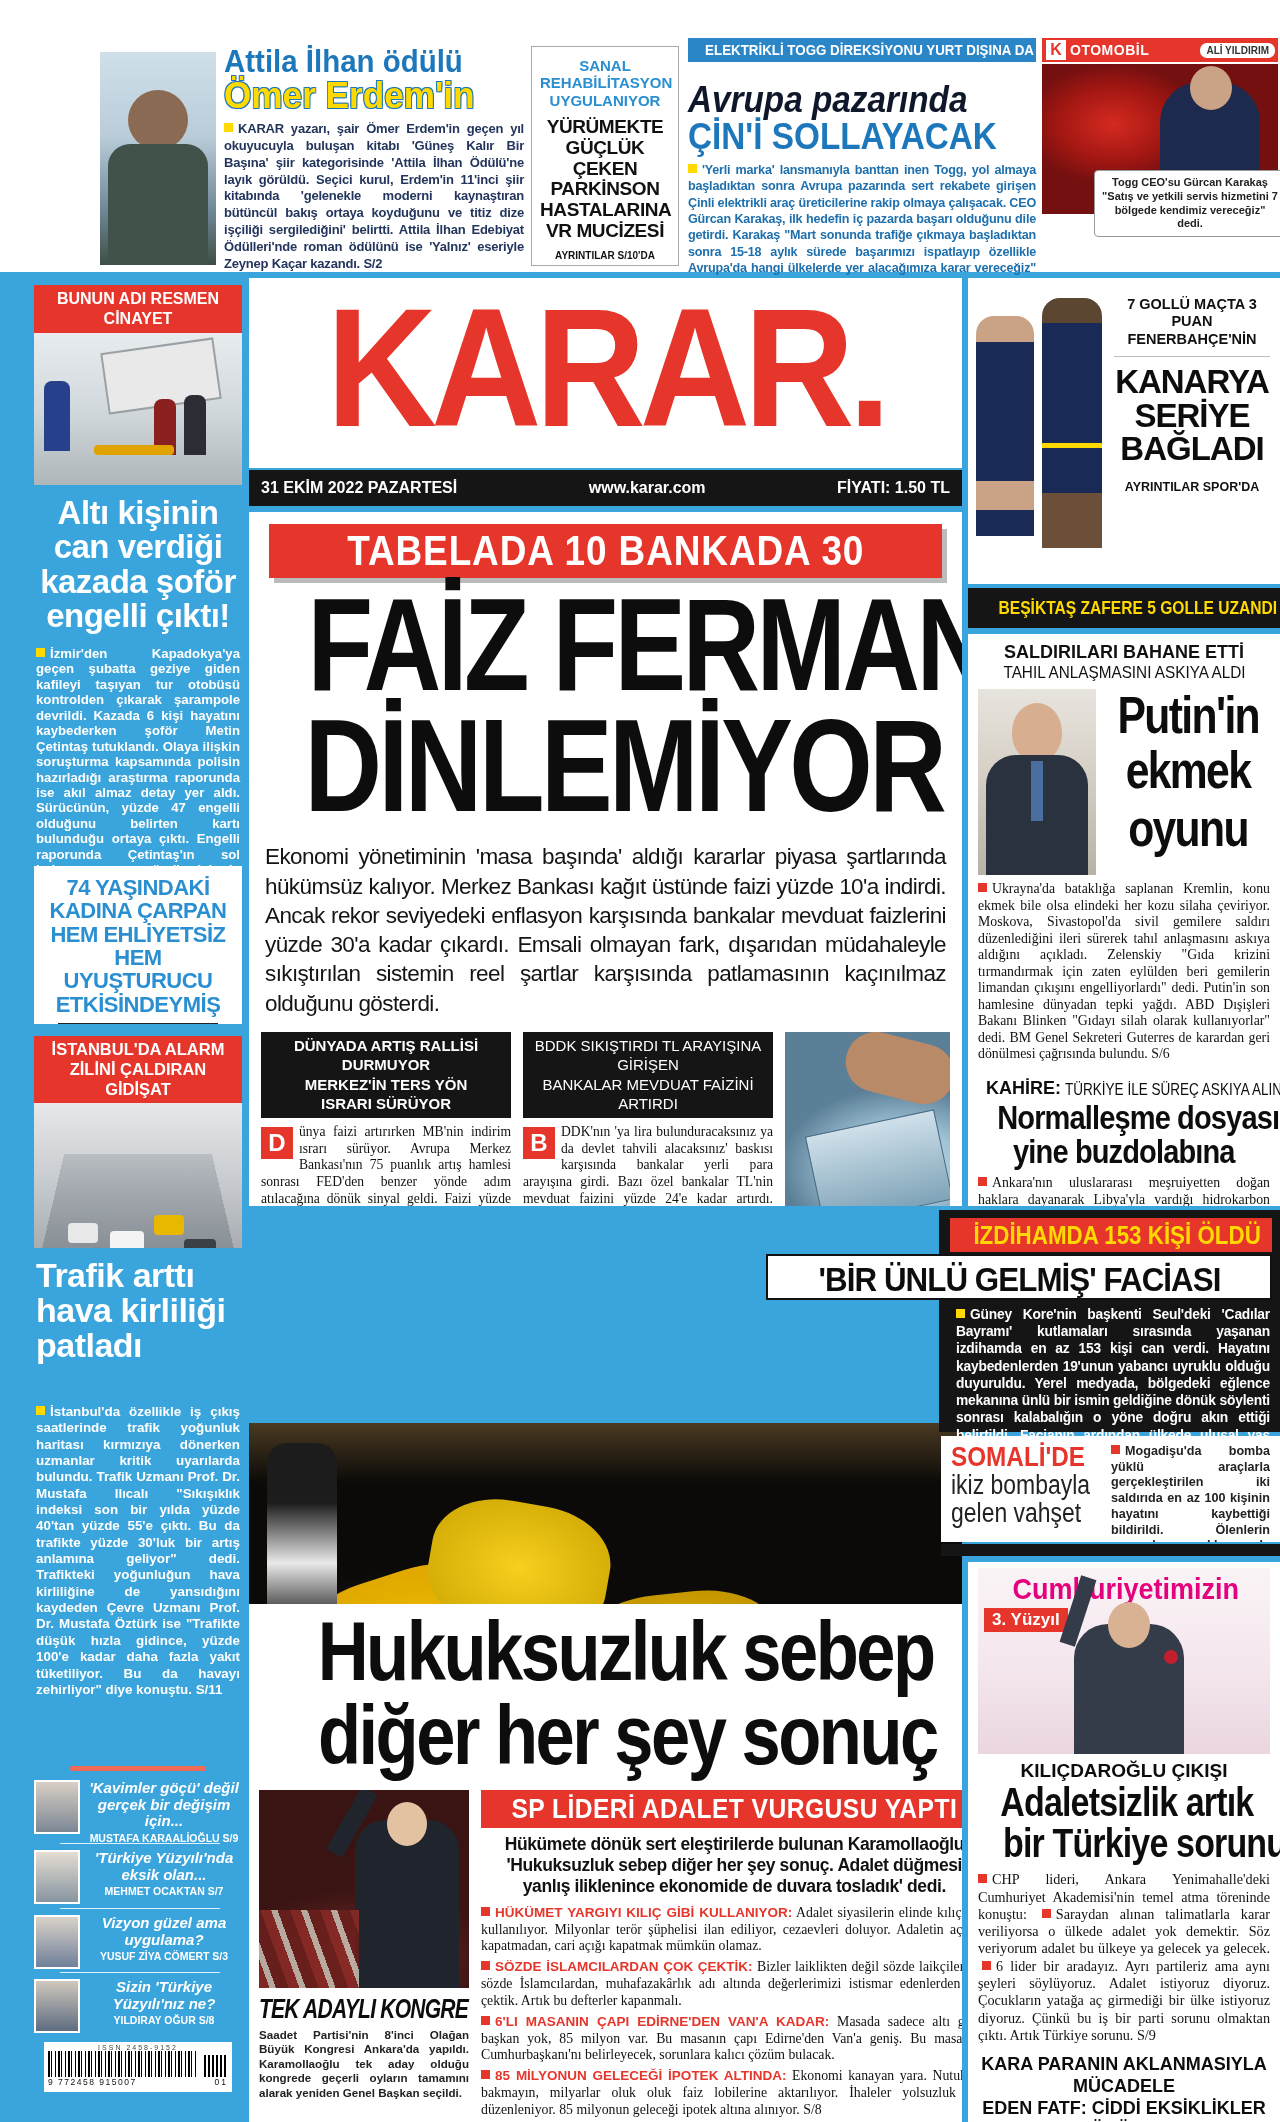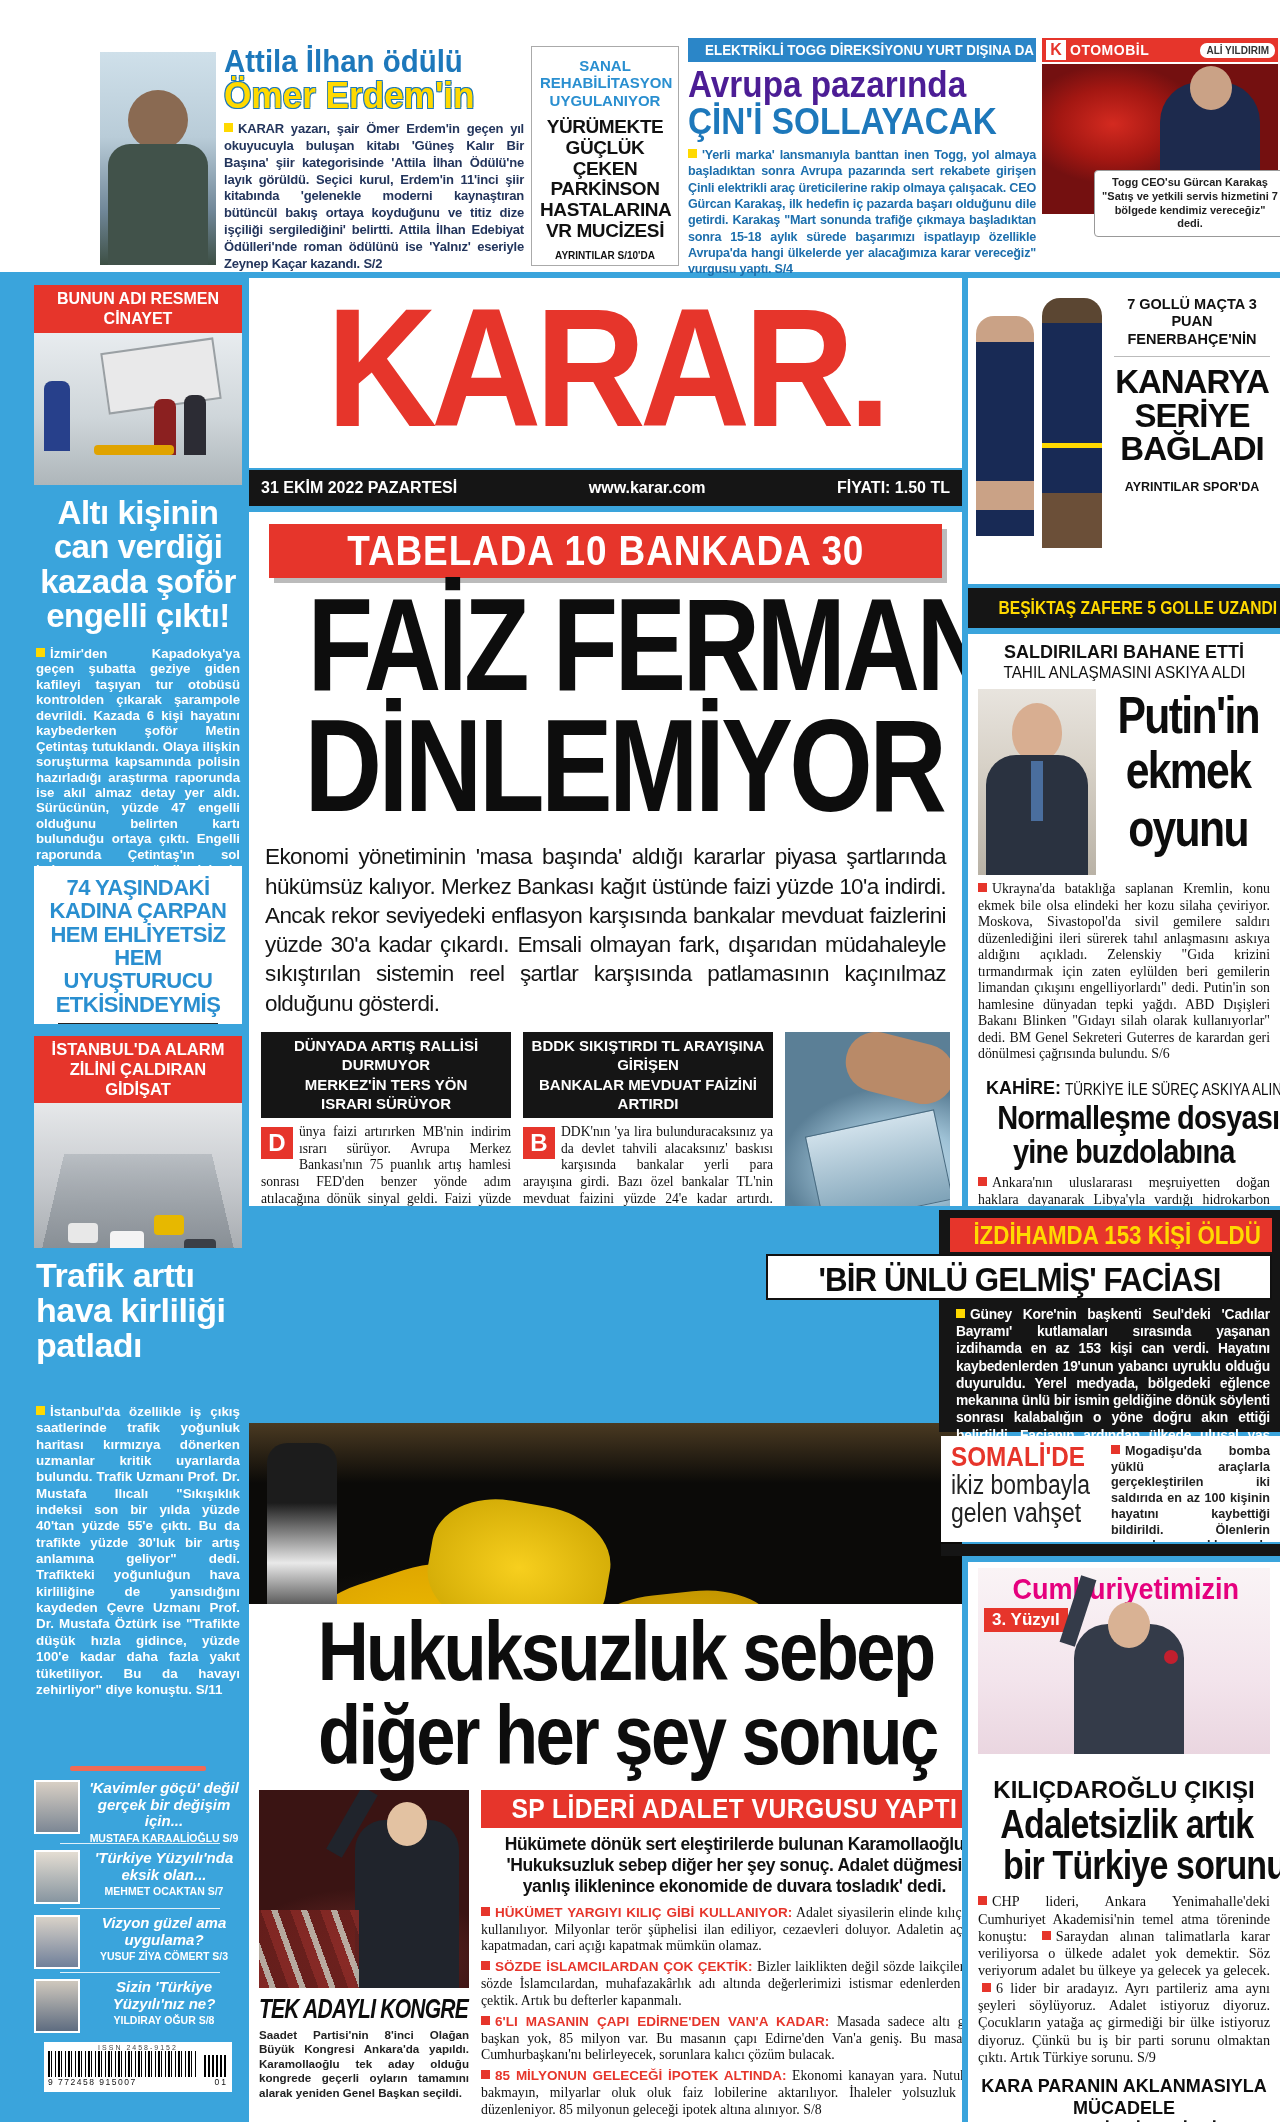--- a/index.html
+++ b/index.html
@@ -46,21 +46,21 @@
   </div>
 
   <div class="abs ctr" style="left:531px;top:46px;width:148px;height:220px;border:1px solid #aaa;box-sizing:border-box;padding:10px 8px;">
     <div style="color:#2a8fd0;font-weight:bold;font-size:15px;line-height:1.15;">SANAL REHABİLİTASYON UYGULANIYOR</div>
     <div style="margin-top:8px;color:#111;font-weight:bold;font-size:19px;line-height:1.1;letter-spacing:-.4px;">YÜRÜMEKTE GÜÇLÜK ÇEKEN PARKİNSON HASTALARINA VR MUCİZESİ</div>
     <div style="margin-top:8px;color:#111;font-weight:bold;font-size:10px;">AYRINTILAR S/10'DA</div>
   </div>
 
   <div class="abs" style="left:688px;top:38px;width:348px;height:230px;">
     <div class="ctr" style="background:#2b86c8;color:#fff;font-weight:bold;font-size:14.5px;line-height:24px;height:24px;"><span class="sqz" style="transform:scaleX(.92);">ELEKTRİKLİ TOGG DİREKSİYONU YURT DIŞINA DA KIRACAK</span></div>
-    <div style="margin-top:4px;color:#4c1d95;font-weight:bold;font-size:37px;line-height:1.0;"><span class="sqzL" style="transform:scaleX(.9);">Avrupa pazarında</span></div>
+    <div style="margin-top:19px;color:#0f172a;font-weight:bold;font-size:37px;line-height:1.0;font-style:italic;"><span class="sqzL" style="transform:scaleX(.9);">Avrupa pazarında</span></div>
     <div style="color:#1d78bb;font-weight:bold;font-size:37px;line-height:1.05;"><span class="sqzL" style="transform:scaleX(.9);">ÇİN'İ SOLLAYACAK</span></div>
     <div class="jc" style="margin-top:5px;font-weight:bold;font-size:12.6px;line-height:1.3;color:#1d6fad;letter-spacing:-.2px;"><span class="bullet b-yel"></span><span>'Yerli marka' lansmanıyla banttan inen Togg, yol almaya başladıktan sonra Avrupa pazarında sert rekabete girişen Çinli elektrikli araç üreticilerine rakip olmaya çalışacak. CEO Gürcan Karakaş, ilk hedefin iç pazarda başarı olduğunu dile getirdi. Karakaş "Mart sonunda trafiğe çıkmaya başladıktan sonra 15-18 aylık sürede başarımızı ispatlayıp özellikle Avrupa'da hangi ülkelerde yer alacağımıza karar vereceğiz" vurgusu yaptı. S/4</span></div>
   </div>
 
   <div class="abs" style="left:1042px;top:38px;width:236px;height:230px;">
     <div style="display:flex;align-items:center;background:#e6352b;height:24px;">
       <span style="background:#fff;color:#e6352b;font-weight:bold;font-size:16px;width:20px;height:20px;line-height:20px;text-align:center;margin:0 4px;">K</span>
       <span style="color:#fff;font-weight:bold;font-size:14px;letter-spacing:.5px;">OTOMOBİL</span>
       <span style="margin-left:auto;background:#fff;color:#333;font-weight:bold;font-size:10px;padding:2px 6px;border-radius:7px;margin-right:3px;">ALİ YILDIRIM</span>
     </div>
@@ -177,21 +177,21 @@
       <div style="width:250px;flex:none;">
         <div class="ctr blackbg" style="font-weight:bold;font-size:15px;line-height:1.3;padding:4px 20px;">
           <div>DÜNYADA ARTIŞ RALLİSİ DURMUYOR</div>
             <div>MERKEZ'İN TERS YÖN ISRARI SÜRÜYOR</div>
         </div>
         <div class="jc serif" style="margin-top:6px;font-size:13.6px;line-height:1.23;color:#111;">
           <span class="drop">D</span><span>ünya faizi artırırken MB'nin indirim ısrarı sürüyor. Avrupa Merkez Bankası'nın 75 puanlık artış hamlesi sonrası FED'den benzer yönde adım atılacağına dönük sinyal geldi. Faizi yüzde 10.5 seviyesine indiren TCMB ise gelecek ay için tek hane mesajı verdi. Küresel sistemin tam tersi yönde gidişin faturası patlayan enflasyonla birlikte milletin sırtına kalırken kağıt üstünde alınan kararlar da piyasada karşılık bulmuyor.</span>
         </div>
       </div>
       <div style="width:250px;flex:none;">
-        <div class="ctr blackbg" style="font-weight:bold;font-size:15px;line-height:1.3;padding:4px 2px;">
+        <div class="ctr blackbg" style="font-weight:normal;font-size:15px;line-height:1.3;padding:4px 2px;">
           <div>BDDK SIKIŞTIRDI TL ARAYIŞINA GİRİŞEN</div>
             <div>BANKALAR MEVDUAT FAİZİNİ ARTIRDI</div>
         </div>
         <div class="jc serif" style="margin-top:6px;font-size:13.6px;line-height:1.23;color:#111;">
           <span class="drop">B</span><span>DDK'nın 'ya lira bulunduracaksınız ya da devlet tahvili alacaksınız' baskısı karşısında bankalar yerli para arayışına girdi. Bazı özel bankalar TL'nin mevduat faizini yüzde 24'e kadar artırdı. Meblağa göre bu oranın yüzde 30'lara kadar çıktığına dönük iddialar dolaşıma girdi. Enflasyon yüzde 80'leri aşarken faizi yüzde 10'da tutma ısrarıyla gelinen nokta için 'Piyasa işleyişi zorlamayla yönlendirilemiyor' değerlendirmeleri yapıldı. S/5</span>
         </div>
       </div>
       <div class="photo" style="flex:1;height:225px;background:
            radial-gradient(120px 80px at 70% 60%,#cfe3ee 0%,#9fc2d6 50%,#5b7f96 100%);">
         <div class="abs" style="left:28px;top:90px;width:130px;height:90px;background:linear-gradient(180deg,#cfe0ea,#7fa3b8);transform:rotate(-12deg);border:1px solid #4a6b80;"></div>
@@ -277,21 +277,21 @@
 
   <div class="abs box" style="left:968px;top:1562px;width:312px;height:560px;padding:6px 10px;box-sizing:border-box;">
     <div class="photo" style="width:292px;height:186px;background:linear-gradient(180deg,#faf4f6 0%,#f3e4ec 60%,#ead6e0 100%);">
       <div class="abs" style="left:6px;top:4px;width:284px;text-align:center;color:#e5007e;font-weight:bold;font-size:30px;"><span class="sqz" style="transform:scaleX(.9);">Cumhuriyetimizin</span></div>
       <div class="abs redbg" style="left:6px;top:40px;padding:2px 8px;font-weight:bold;font-size:17px;">3. Yüzyıl</div>
       <div class="abs" style="left:96px;top:56px;width:110px;height:130px;border-radius:34px 34px 0 0;background:#343b49;"></div>
       <div class="abs" style="left:130px;top:34px;width:42px;height:46px;border-radius:50%;background:#d9b294;"></div>
       <div class="abs" style="left:92px;top:8px;width:16px;height:70px;background:#343b49;transform:rotate(18deg);"></div>
       <div class="abs" style="left:186px;top:82px;width:14px;height:14px;border-radius:50%;background:#c21f2e;"></div>
     </div>
-    <div class="ctr" style="margin-top:22px;font-weight:bold;font-size:24px;color:#0d0d0d;">KILIÇDAROĞLU ÇIKIŞI</div>
+    <div class="ctr" style="margin-top:6px;font-weight:bold;font-size:19px;color:#0d0d0d;">KILIÇDAROĞLU ÇIKIŞI</div>
     <div class="ctr" style="font-weight:bold;color:#0d0d0d;">
       <div style="font-size:40px;line-height:1.0;"><span class="sqz" style="transform:scaleX(.85);letter-spacing:-1px;">Adaletsizlik artık</span></div>
       <div style="font-size:40px;line-height:1.08;"><span class="sqz" style="transform:scaleX(.85);letter-spacing:-1px;">bir Türkiye sorunu</span></div>
     </div>
     <div class="jc serif" style="margin-top:6px;font-size:14.2px;line-height:1.22;color:#111;">
       <span class="bullet b-red"></span><span>CHP lideri, Ankara Yenimahalle'deki Cumhuriyet Akademisi'nin temel atma töreninde konuştu:</span>
       <span class="bullet b-red" style="margin-left:4px;"></span><span>Saraydan alınan talimatlarla karar veriliyorsa o ülkede adalet yok demektir. Söz veriyorum adalet bu ülkeye ya gelecek ya gelecek.</span>
       <span class="bullet b-red" style="margin-left:4px;"></span><span>6 lider bir aradayız. Ayrı partileriz ama aynı şeyleri söylüyoruz. Adalet istiyoruz diyoruz. Çocukların yatağa aç girmediği bir ülke istiyoruz diyoruz. Çünkü bu iş bir parti sorunu olmaktan çıktı. Artık Türkiye sorunu. S/9</span>
     </div>
     <div class="ctr" style="margin-top:10px;font-weight:bold;font-size:18px;line-height:1.2;color:#0d0d0d;">

